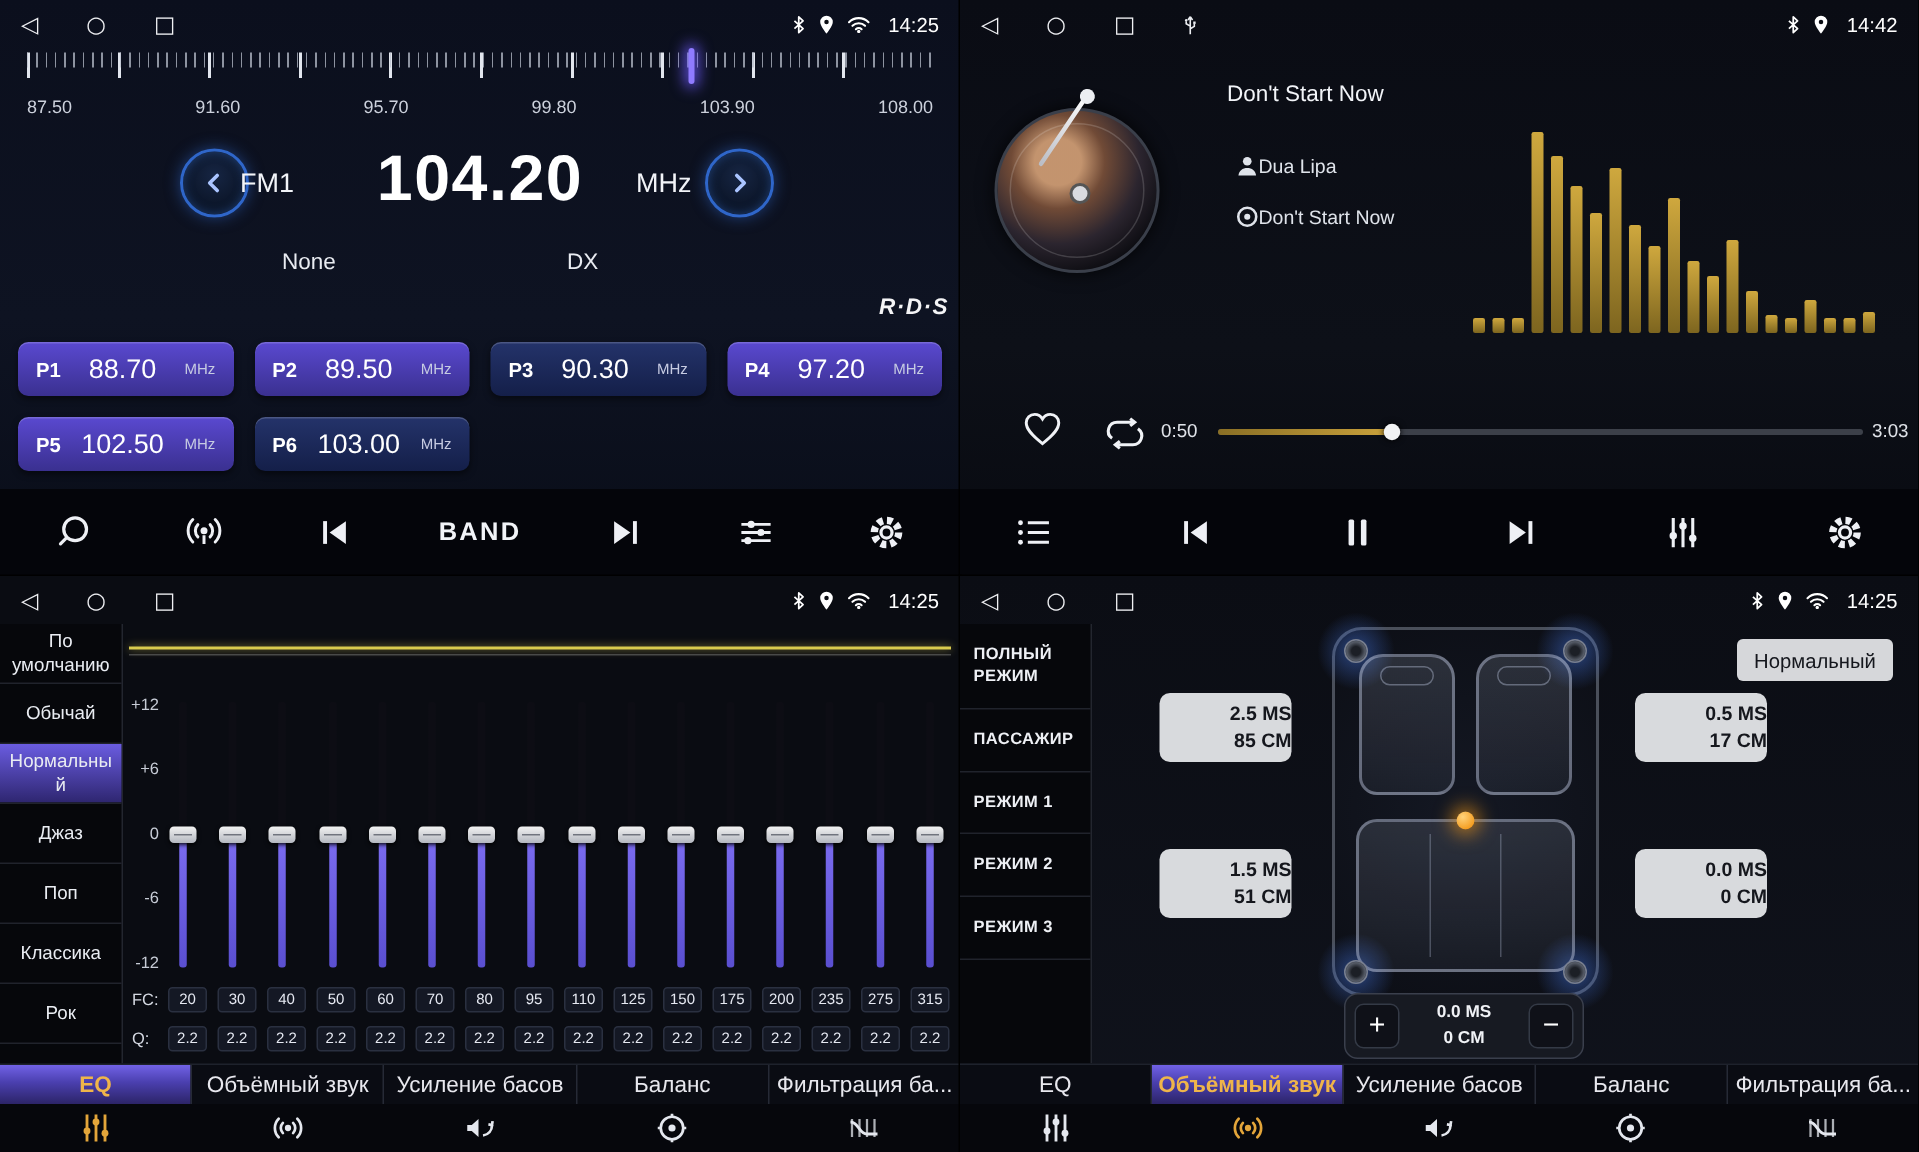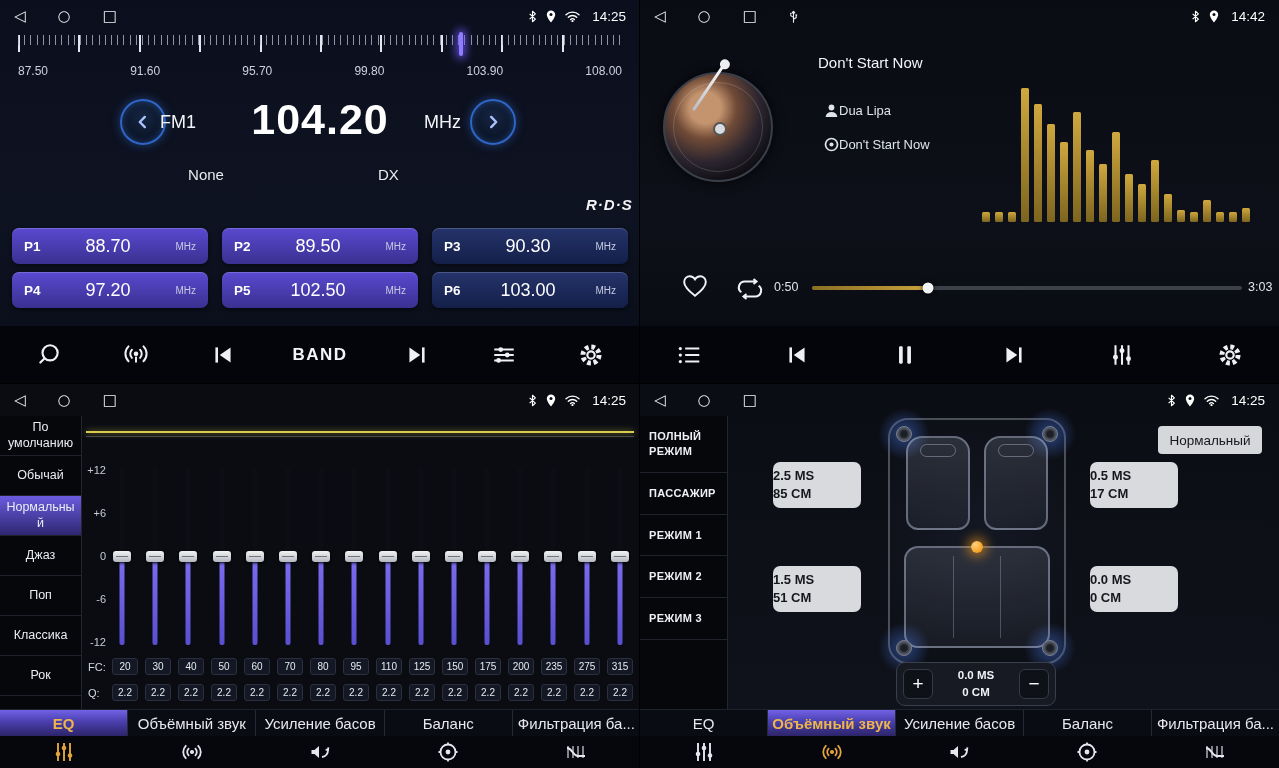--- a/index.html
+++ b/index.html
@@ -27,21 +27,21 @@
 .ruler-labels{position:absolute;left:18px;top:64px;width:604px;display:flex;justify-content:space-between;font-size:12px;color:#ccd1dc}
 .circle-btn{position:absolute;width:46px;height:46px;border-radius:50%;background:radial-gradient(circle at 50% 38%,#162543,#0a1324 72%);border:2px solid #2f66c9;box-shadow:0 0 10px rgba(47,102,201,.55),inset 0 0 7px rgba(60,120,220,.45);display:flex;align-items:center;justify-content:center;cursor:pointer}
 #btn-tune-down{left:120px;top:99px}
 #btn-tune-up{left:470px;top:99px}
 .band-txt{position:absolute;left:160px;top:112px;font-size:18px;color:#f2f4f8}
 .bigfreq{position:absolute;left:228px;top:95px;width:184px;text-align:center;font-size:43px;font-weight:700;color:#fff;letter-spacing:1px}
 .unit-txt{position:absolute;left:424px;top:112px;font-size:18px;color:#f2f4f8}
 .none-txt{position:absolute;left:176px;top:166px;width:60px;text-align:center;font-size:15px;color:#e8ebf1}
 .dx-txt{position:absolute;left:378px;top:166px;font-size:15px;color:#e8ebf1}
 .rds{position:absolute;left:586px;top:196px;font-size:15px;font-weight:700;font-style:italic;letter-spacing:1px;color:#f4f4f6}
-.presets{position:absolute;left:12px;top:228px;width:616px;display:grid;grid-template-columns:repeat(3,1fr);gap:8px 14px}
+.presets{position:absolute;left:12px;top:228px;width:616px;display:grid;grid-template-columns:repeat(4,1fr);gap:14px 14px}
 .preset{height:36px;border-radius:7px;display:flex;align-items:center;justify-content:space-between;padding:0 12px;background:linear-gradient(180deg,#5a49d0,#3a3090);box-shadow:inset 0 1px 0 rgba(255,255,255,.18),0 2px 4px rgba(0,0,0,.5);cursor:pointer}
 .preset.navy{background:linear-gradient(180deg,#24336a,#141f49)}
 .pid{font-size:13.5px;font-weight:600;color:#fff}
 .pfreq{font-size:18px;font-weight:400;color:#fff}
 .punit{font-size:10px;color:#c6cbe2}
 .toolbar{position:absolute;left:0;right:0;bottom:0;height:58px;background:#04050a;display:flex;align-items:center;justify-content:space-between;padding:0 26px}
 .tbtn{width:46px;height:44px;display:flex;align-items:center;justify-content:center;color:#eef0f5;cursor:pointer}
 .band-btn{font-size:17px;font-weight:600;letter-spacing:1.5px;color:#f2f4f8;width:auto;padding:0 6px}
 
 
@@ -100,21 +100,21 @@
 .seat::before{content:"";position:absolute;left:20%;right:20%;top:6px;height:11px;border:1.5px solid rgba(190,200,225,.4);border-radius:7px}
 #seat-fl{left:16px;top:16px;width:64px;height:94px}
 #seat-fr{right:16px;top:16px;width:64px;height:94px}
 .bench{position:absolute;left:14px;right:14px;bottom:14px;height:102px;border:2px solid rgba(190,200,225,.45);border-radius:14px;background:linear-gradient(180deg,rgba(200,210,230,.14),rgba(150,160,185,.08))}
 .bench::before,.bench::after{content:"";position:absolute;top:8px;bottom:8px;width:1.5px;background:rgba(190,200,225,.3)}
 .bench::before{left:33%}
 .bench::after{left:66%}
 .glow{position:absolute;width:56px;height:56px;border-radius:50%;background:radial-gradient(circle,rgba(70,120,230,.5),transparent 65%);pointer-events:none}
 .spk{position:absolute;width:16px;height:16px;border-radius:50%;background:radial-gradient(circle,#1c1f26 30%,#565c68 62%,#101218);border:1px solid #7a8090}
 .listen-dot{position:absolute;left:calc(50% - 6px);top:121px;width:12px;height:12px;border-radius:50%;background:radial-gradient(circle at 35% 30%,#ffd27a,#f08a00);box-shadow:0 0 11px 4px rgba(240,150,20,.6)}
-.delay-box{position:absolute;width:88px;padding:5px 0;background:#d8dadd;color:#15171d;border-radius:7px;text-align:left;font-size:13px;font-weight:700;line-height:1.4;cursor:pointer}
+.delay-box{position:absolute;width:88px;padding:5px 0;background:#d8dadd;color:#15171d;border-radius:7px;text-align:right;font-size:13px;font-weight:700;line-height:1.4;cursor:pointer}
 #d-fl{left:133px;top:78px}
 #d-fr{left:450px;top:78px}
 #d-rl{left:133px;top:182px}
 #d-rr{left:450px;top:182px}
 .adjuster{position:absolute;left:256px;top:278px;width:160px;height:44px;background:#171a22;border:1px solid #3a3f4c;border-radius:9px;display:flex;align-items:center;justify-content:space-between;padding:0 6px}
 .adj-btn{width:30px;height:30px;background:#0f1118;border:1px solid #343a46;border-radius:6px;display:flex;align-items:center;justify-content:center;font-size:19px;color:#fff;cursor:pointer}
 .adj-val{text-align:center;font-size:11.5px;font-weight:700;line-height:1.45;color:#f0f2f6}
 </style>
 </head>
 <body>

